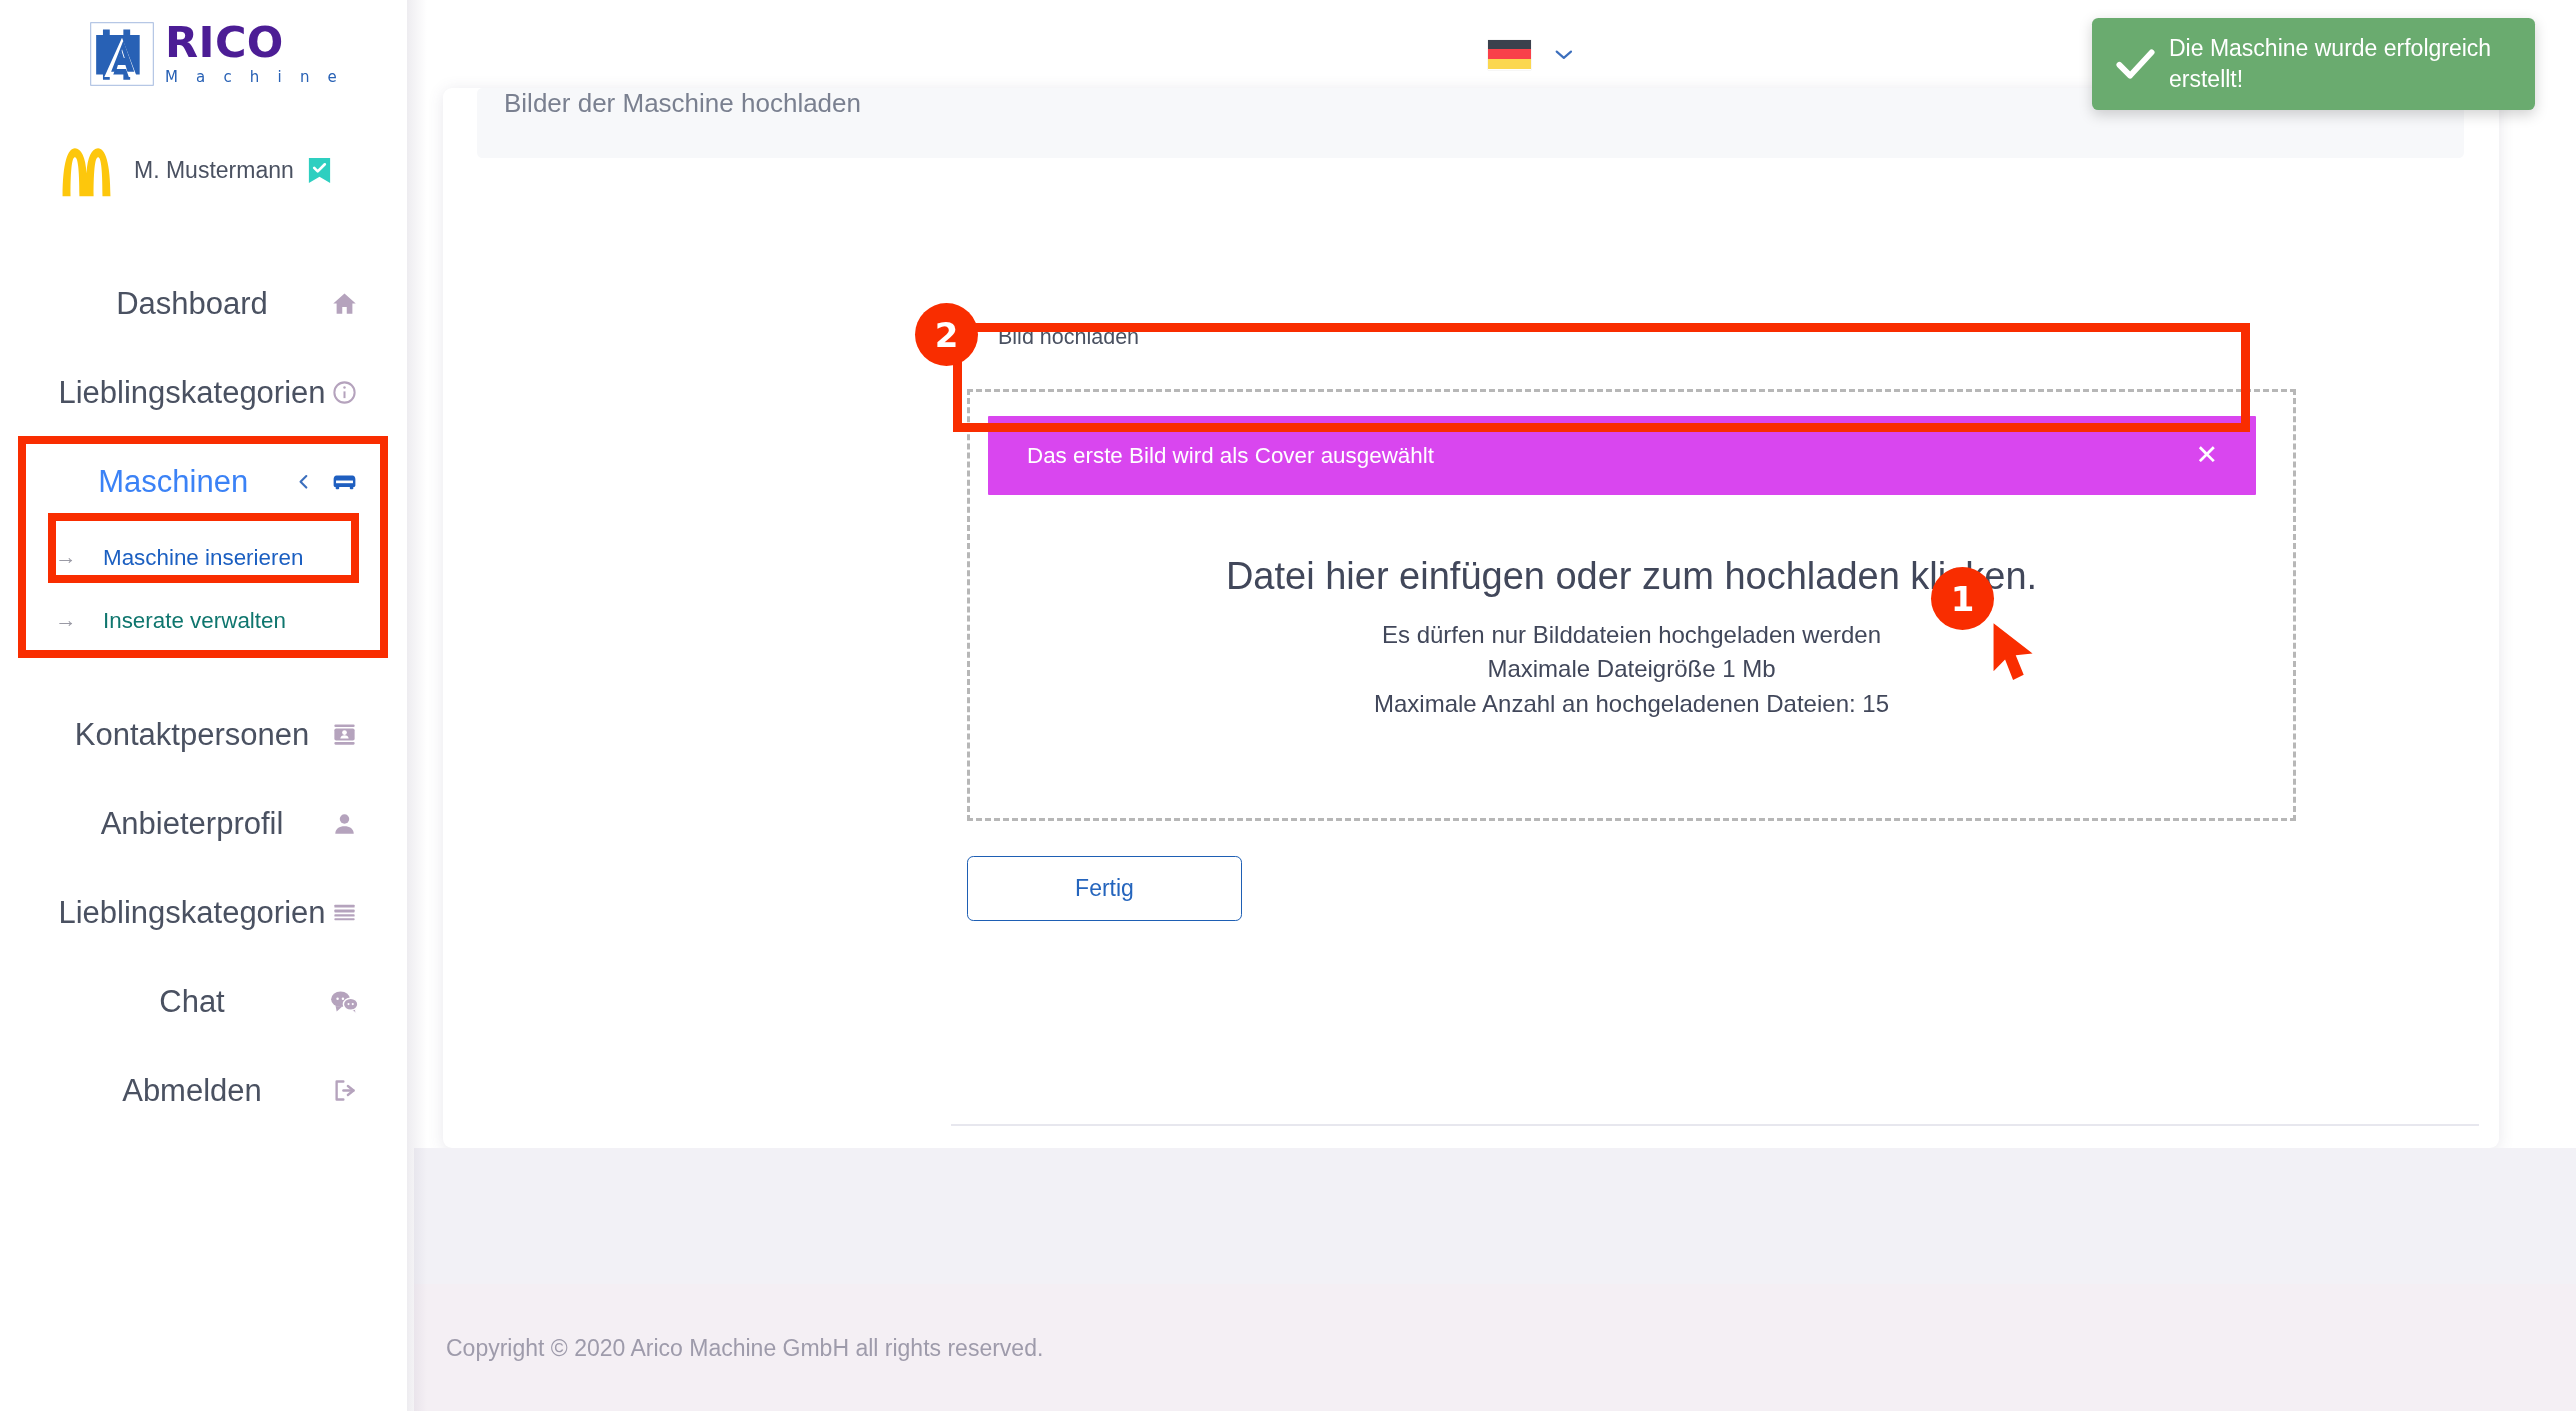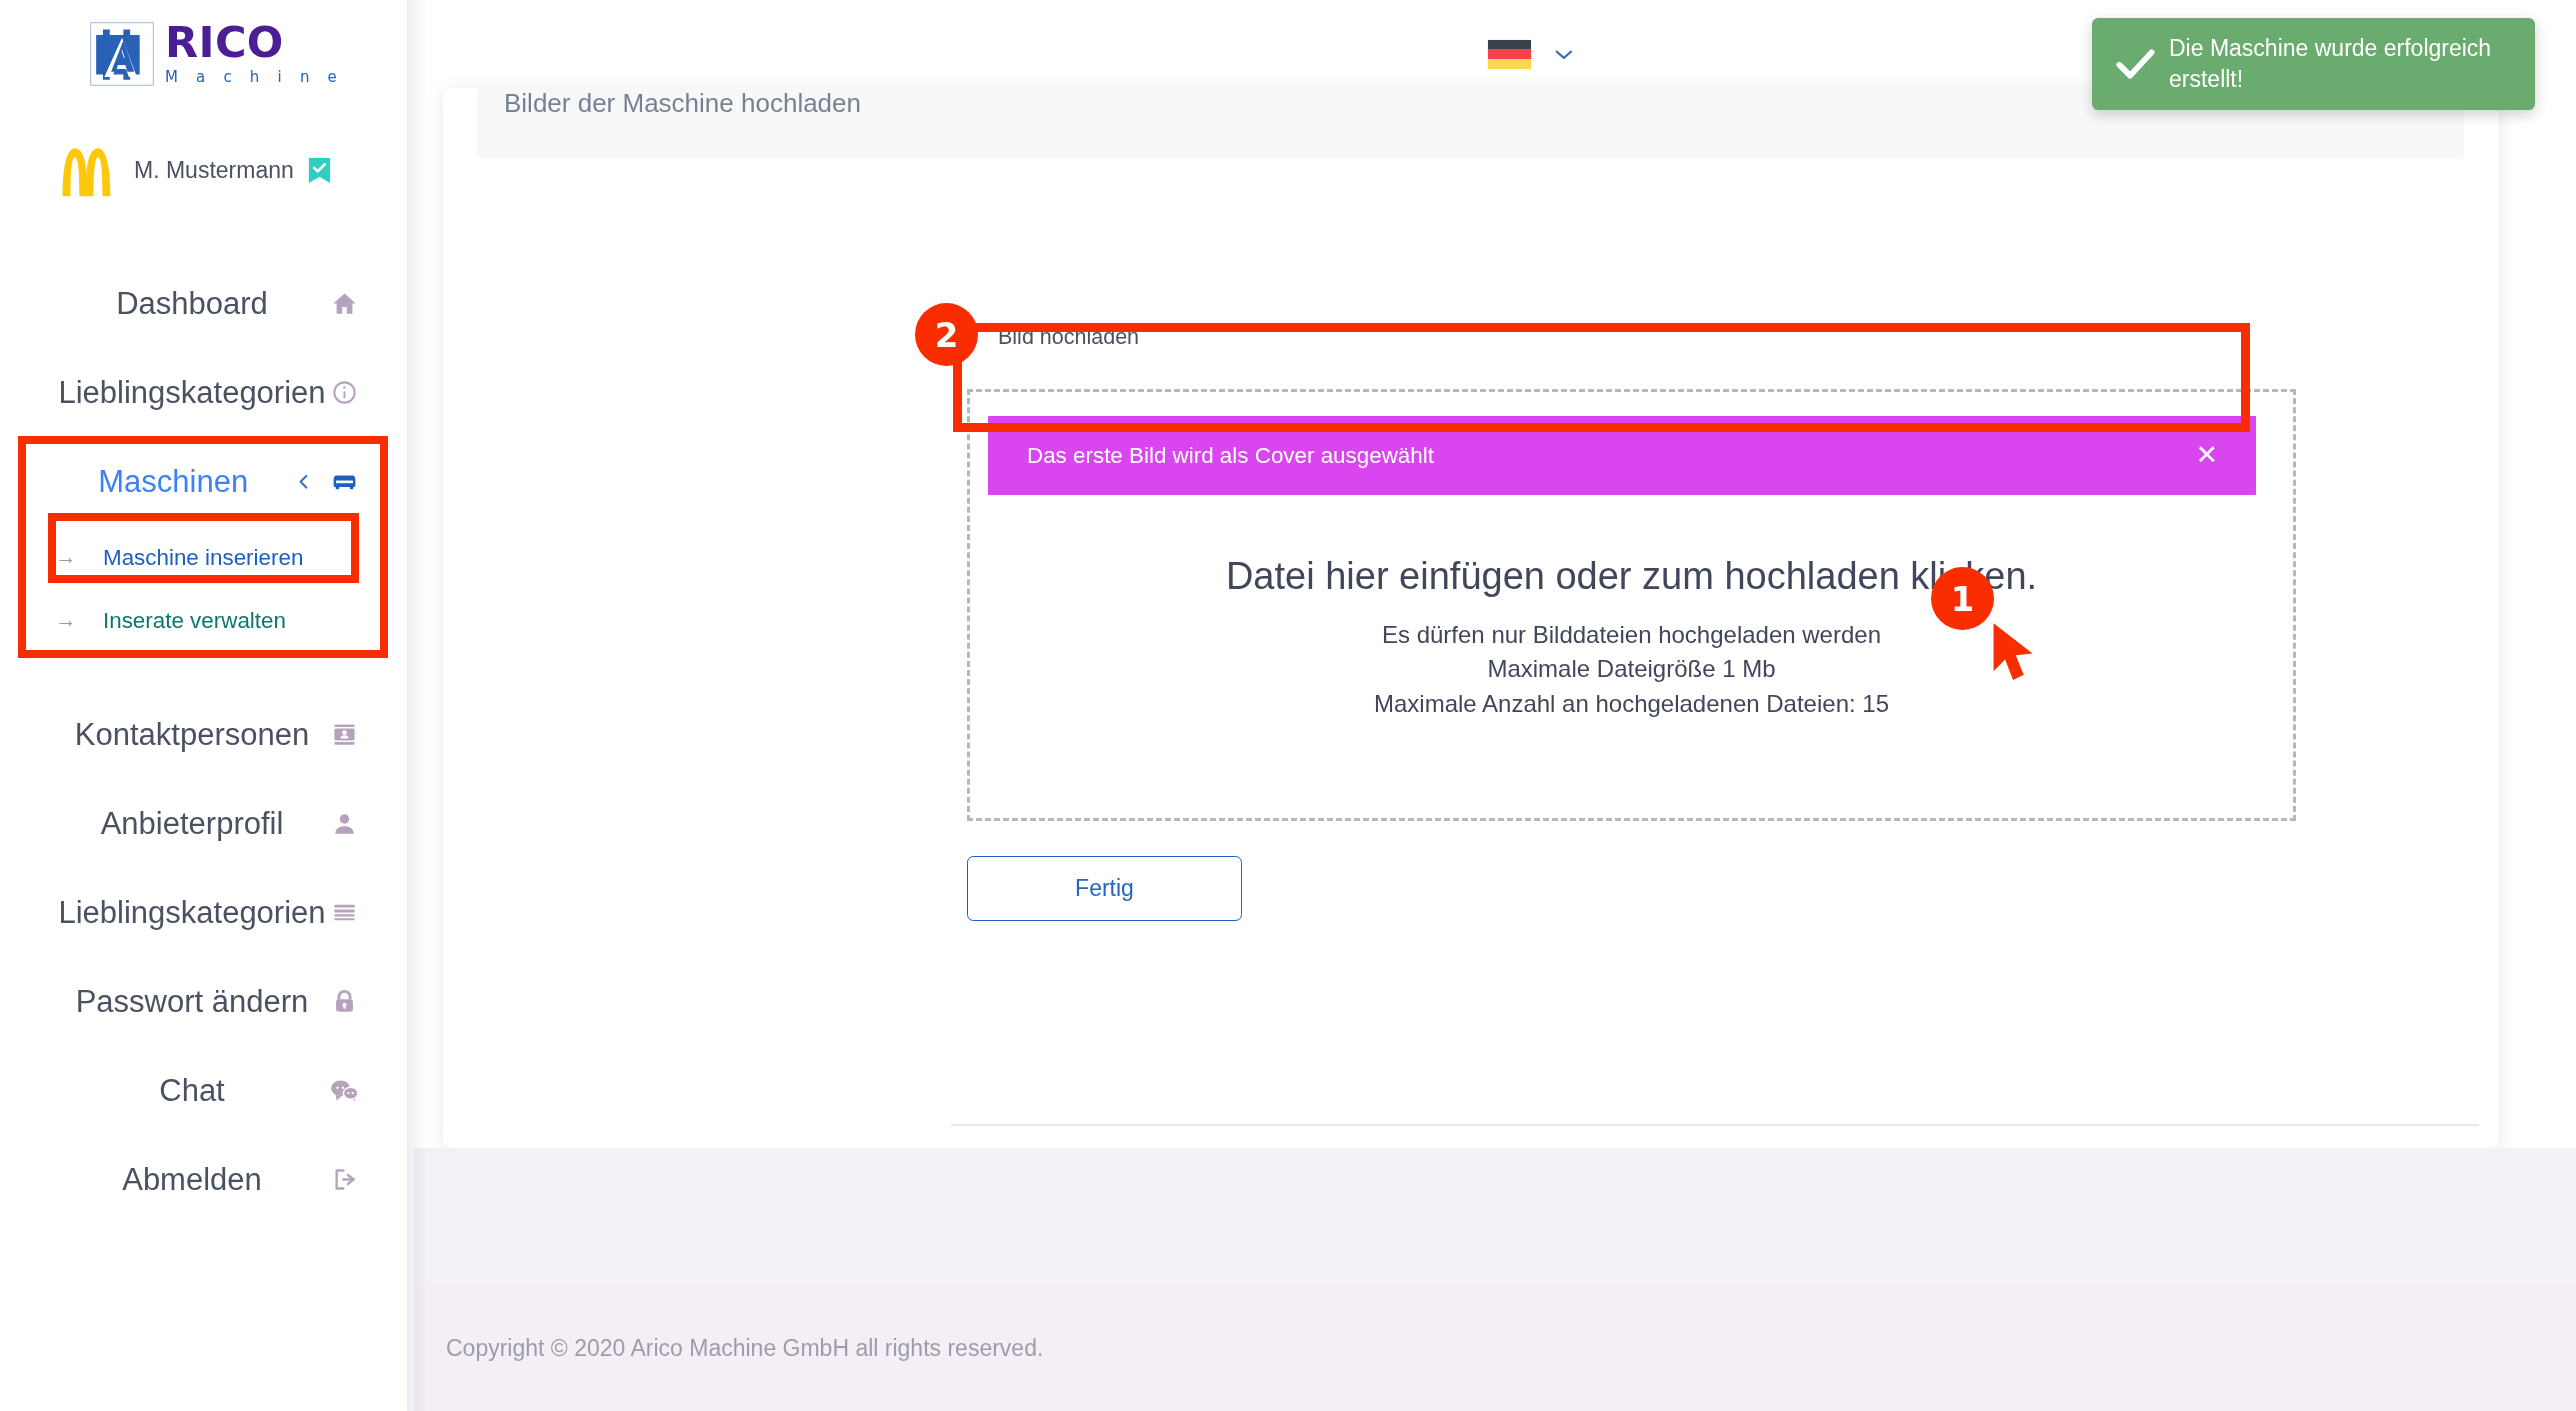--- a/index.html
+++ b/index.html
@@ -446,31 +446,20 @@
         <span class="nav-icon">
           <svg width="27" height="27" viewBox="0 0 24 24" fill="currentColor">
               <rect x="3" y="5" width="18" height="2.6" rx="0.6"></rect>
               <rect x="3" y="9.3" width="18" height="2.6" rx="0.6"></rect>
               <rect x="3" y="13.6" width="18" height="2" rx="0.6"></rect>
               <rect x="3" y="17.1" width="18" height="1.8" rx="0.6"></rect>
             </svg>
         </span>
       </div>
 
-      <div class="nav-item">
-        <span class="nav-label">Passwort ändern</span>
-        <span class="nav-icon">
-          <svg width="27" height="27" viewBox="0 0 24 24" fill="currentColor">
-              <path d="M7 10 V8 a5 5 0 0 1 10 0 v2" fill="none" stroke="currentColor" stroke-width="2.6"></path>
-              <rect x="4.5" y="10" width="15" height="11" rx="2.2"></rect>
-              <circle cx="12" cy="15" r="1.8" fill="#ffffff"></circle>
-              <rect x="11.1" y="15" width="1.8" height="3.4" fill="#ffffff"></rect>
-            </svg>
-        </span>
-      </div>
 
       <div class="nav-item">
         <span class="nav-label">Chat</span>
         <span class="nav-icon">
           <svg width="29" height="27" viewBox="0 0 26 22" fill="currentColor">
               <ellipse cx="9.5" cy="9" rx="8.5" ry="7"></ellipse>
               <path d="M5 15 l1 5 l4.5 -4 z"></path>
               <ellipse cx="18.5" cy="13.5" rx="6.5" ry="5.4" stroke="#ffffff" stroke-width="1.3"></ellipse>
               <path d="M22.6 18 l.8 3.6 l-3.4 -2.8 z" stroke="#ffffff" stroke-width="0.8"></path>
               <circle cx="6.8" cy="8.6" r="1.1" fill="#ffffff"></circle>

